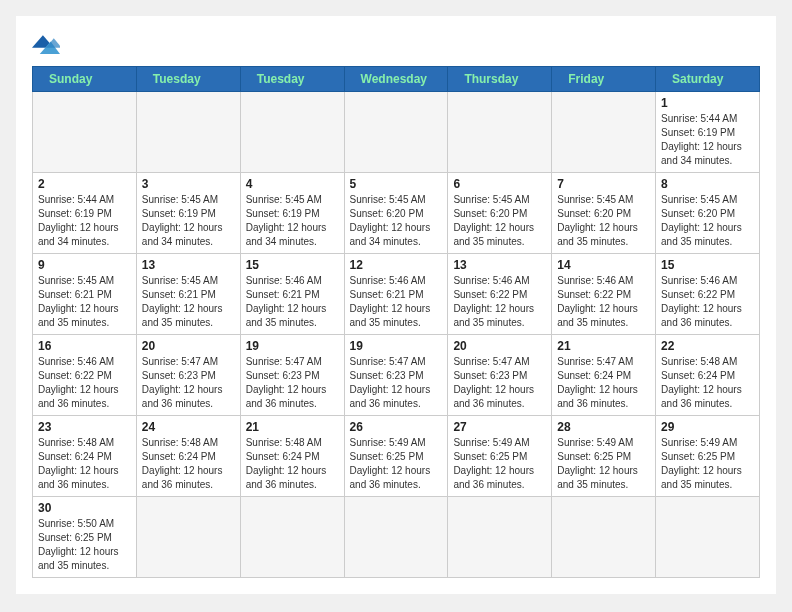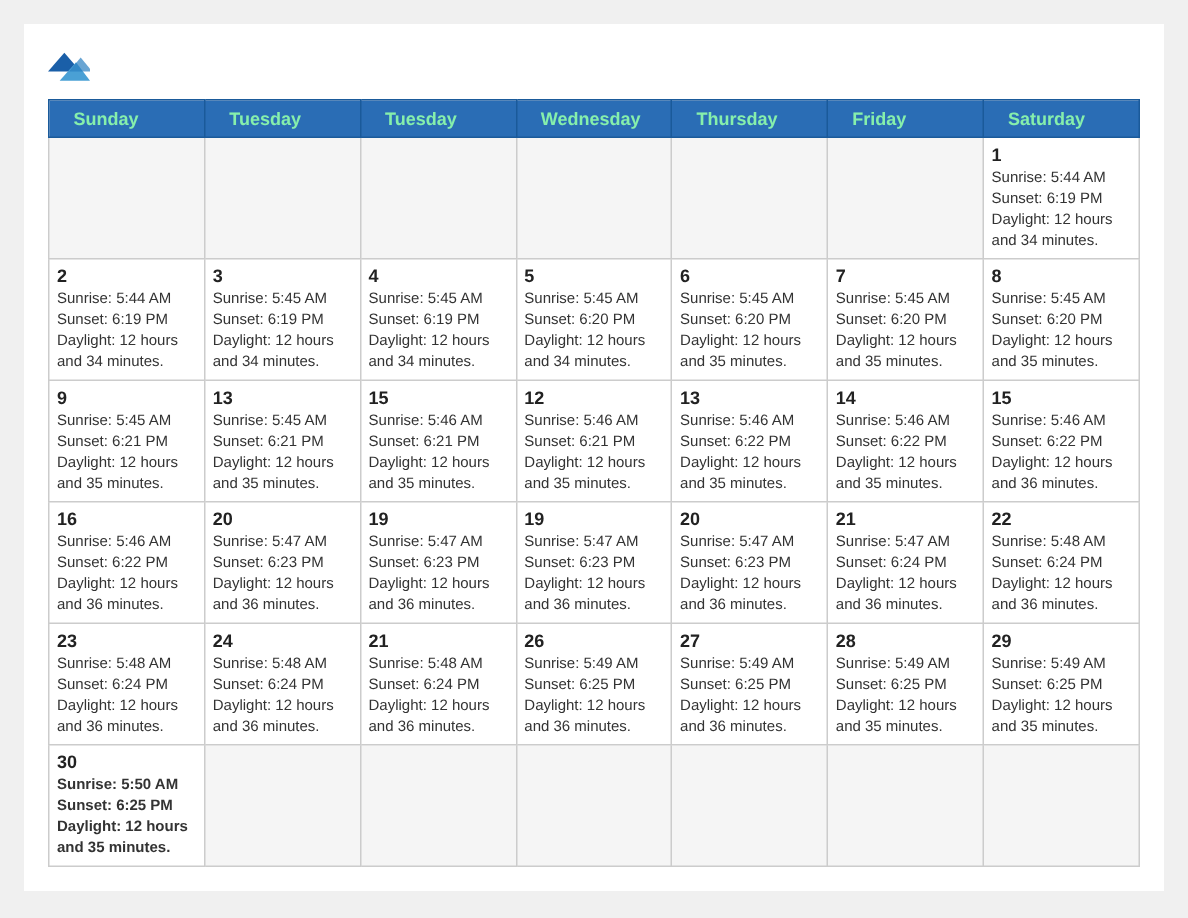--- a/index.html
+++ b/index.html
@@ -334,21 +334,21 @@
             <span class="day-num">29</span>
             <div class="day-info" style="white-space: pre-line;">Sunrise: 5:49 AM
 Sunset: 6:25 PM
 Daylight: 12 hours
 and 35 minutes.</div>
           </td>
         </tr>
         <tr>
           <td>
             <span class="day-num">30</span>
-            <div class="day-info" style="white-space: pre-line; font-weight: bold;">Sunrise: 5:50 AM
+            <div class="day-info" style="white-space: pre-line;">Sunrise: 5:50 AM
 Sunset: 6:25 PM
 Daylight: 12 hours
 and 35 minutes.</div>
           </td>
           <td class="empty"></td>
           <td class="empty"></td>
           <td class="empty"></td>
           <td class="empty"></td>
           <td class="empty"></td>
           <td class="empty"></td>

